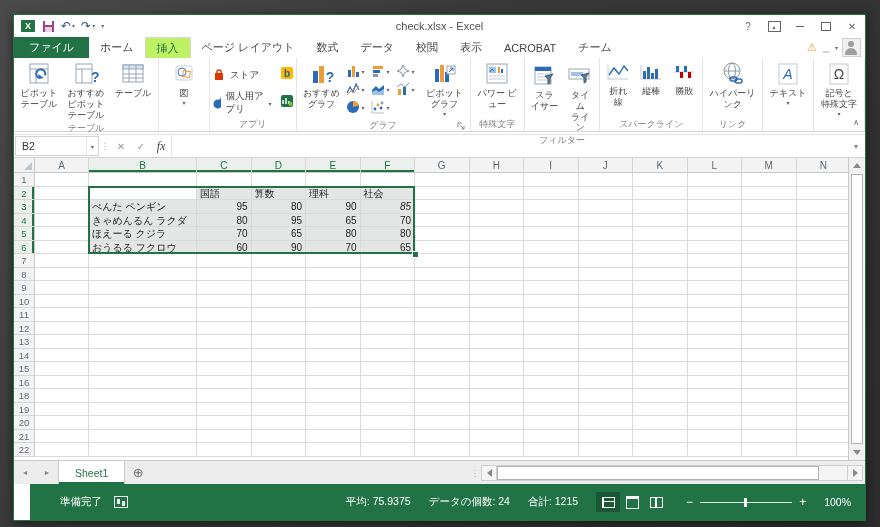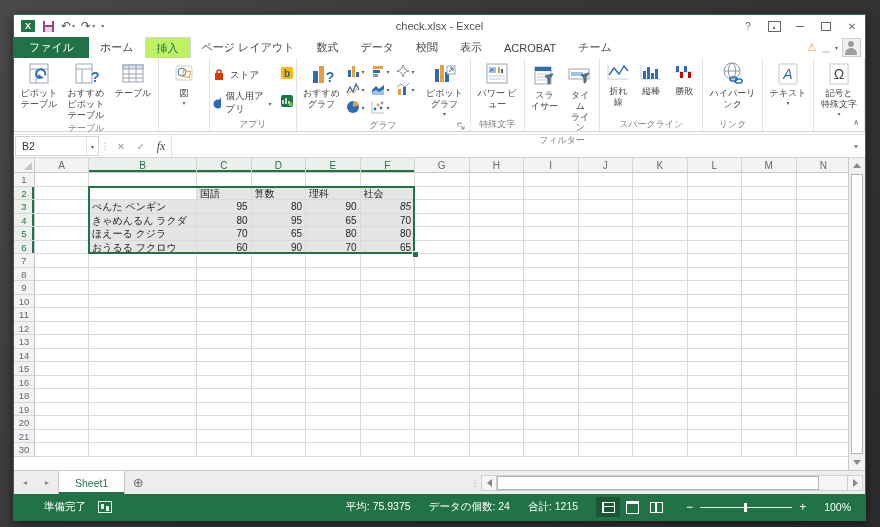--- a/index.html
+++ b/index.html
@@ -81,21 +81,21 @@
   
   .sheetbar{height:23px;background:#EDEDED;border-top:1px solid #C9C9C9;display:flex;align-items:stretch;flex:0 0 auto;font-size:10.5px;}
   .snav{width:22px;display:flex;align-items:center;justify-content:center;color:#8A8A8A;font-size:7px;}
   .stab{padding:0 16px;display:flex;align-items:center;background:#fff;color:#217346;border-right:1px solid #C9C9C9;border-left:1px solid #C9C9C9;box-shadow:inset 0 -2px 0 #217346;}
   .addsheet{width:26px;display:flex;align-items:center;justify-content:center;color:#6E6E6E;font-size:13px;}
   .hsarea{margin-left:auto;display:flex;align-items:center;padding-right:2px;}
   .hsbtn{width:16px;height:16px;display:flex;align-items:center;justify-content:center;background:#F5F5F5;border:1px solid #D0D0D0;box-sizing:border-box;}
   .hstrack{width:350px;height:16px;background:#F5F5F5;border:1px solid #D0D0D0;border-left:none;border-right:none;display:flex;align-items:center;box-sizing:border-box;}
   .hsthumb{height:14px;width:322px;background:#fff;border:1px solid #B3B3B3;box-sizing:border-box;}
   
-  .statusbar{height:26px;background:#217346;color:#fff;display:flex;align-items:center;font-size:10.5px;flex:0 0 auto;}
+  .statusbar{height:36px;background:#217346;color:#fff;display:flex;align-items:center;font-size:10.5px;flex:0 0 auto;margin-left:16px;}
   .sb-left{display:flex;align-items:center;gap:12px;padding-left:30px;}
   .macroicon{width:12px;height:10px;border:1px solid #fff;position:relative;opacity:.9;}
   .macroicon::after{content:"";position:absolute;left:2px;top:2px;width:3px;height:5px;background:#fff;box-shadow:5px 2px 0 #fff;}
   .sb-right{margin-left:auto;display:flex;align-items:center;gap:18px;padding-right:14px;}
   .viewbtns{display:flex;}
   .vwb{width:24px;height:20px;display:flex;align-items:center;justify-content:center;}
   .vwb.on{background:rgba(0,0,0,.25);}
   .vw-grid{width:11px;height:9px;border:1px solid #fff;background:linear-gradient(#fff,#fff) 0 3px/11px 1px no-repeat;box-shadow:inset 3px 0 0 -2px #fff,inset 7px 0 0 -6px #fff;}
   .vw-page{width:11px;height:9px;border:1px solid #fff;border-top:3px solid #fff;}
   .vw-brk{width:11px;height:9px;border:1px solid #fff;position:relative;}
@@ -870,21 +870,21 @@
             <div class="gc" style="width: 54.5px;"></div>
             <div class="gc" style="width: 54.5px;"></div>
             <div class="gc" style="width: 54.5px;"></div>
             <div class="gc" style="width: 54.5px;"></div>
             <div class="gc" style="width: 54.5px;"></div>
             <div class="gc" style="width: 54.5px;"></div>
             <div class="gc" style="width: 54.5px;"></div>
             <div class="gc" style="width: 54.5px;"></div>
           </div>
           <div class="grow">
-            <div class="grh">30</div>
+            <div class="grh">22</div>
             <div class="gc" style="width: 54px;"></div>
             <div class="gc" style="width: 108px;"></div>
             <div class="gc" style="width: 54.5px;"></div>
             <div class="gc" style="width: 54.5px;"></div>
             <div class="gc" style="width: 54.5px;"></div>
             <div class="gc" style="width: 54.5px;"></div>
             <div class="gc" style="width: 54.5px;"></div>
             <div class="gc" style="width: 54.5px;"></div>
             <div class="gc" style="width: 54.5px;"></div>
             <div class="gc" style="width: 54.5px;"></div>

